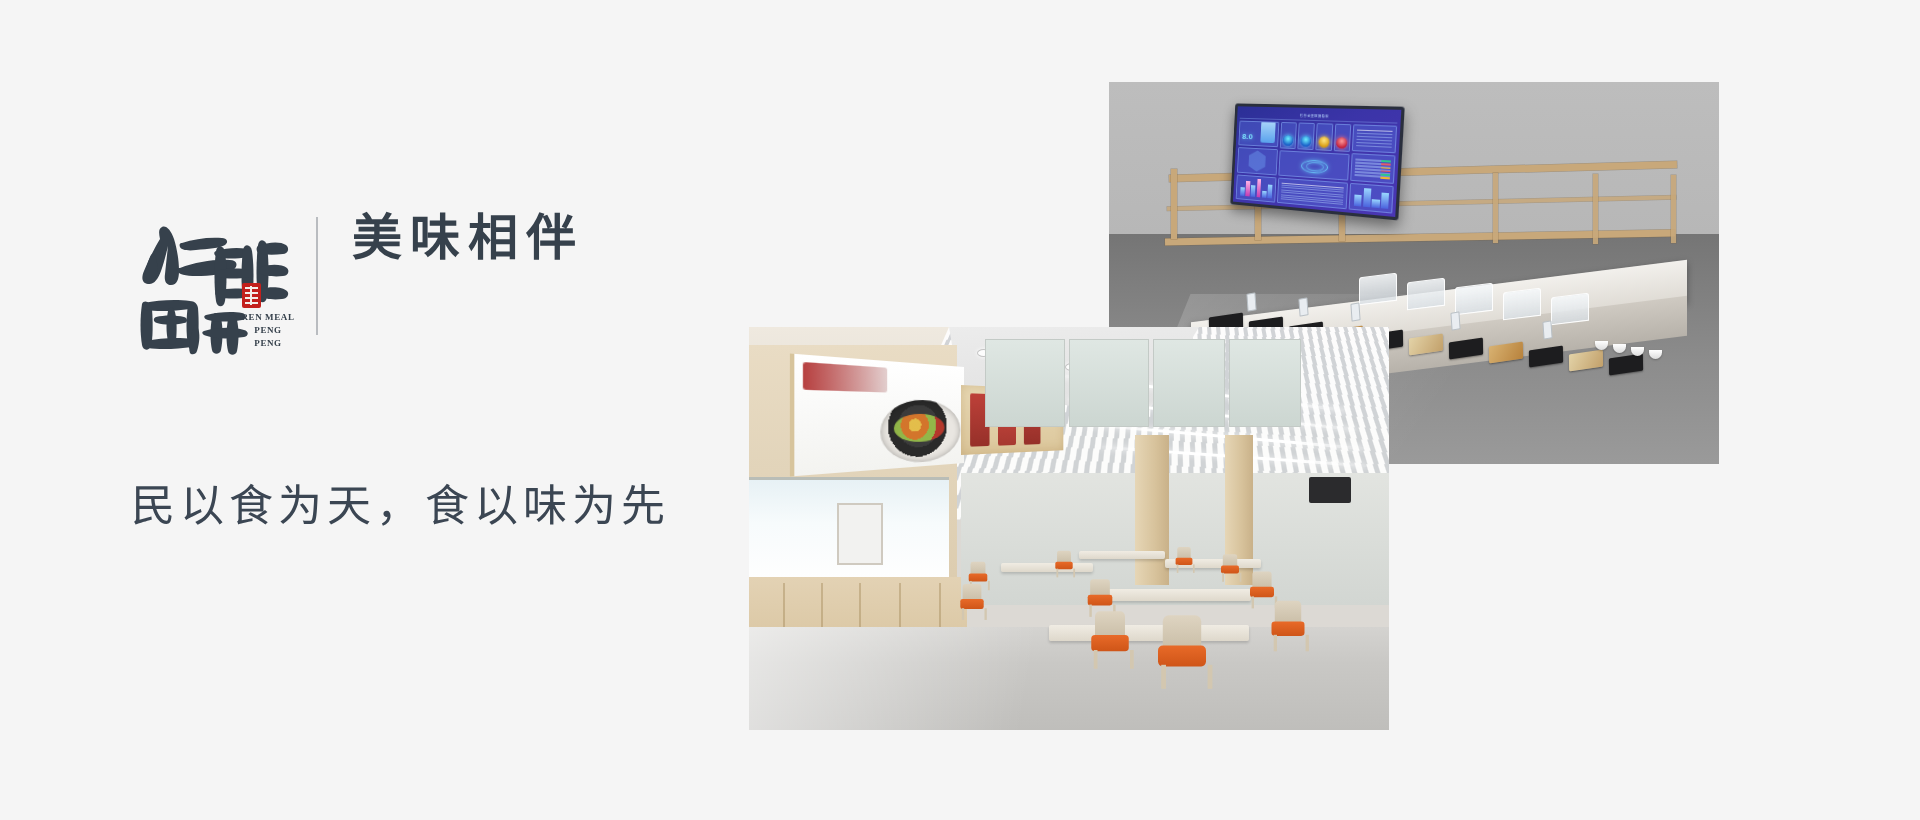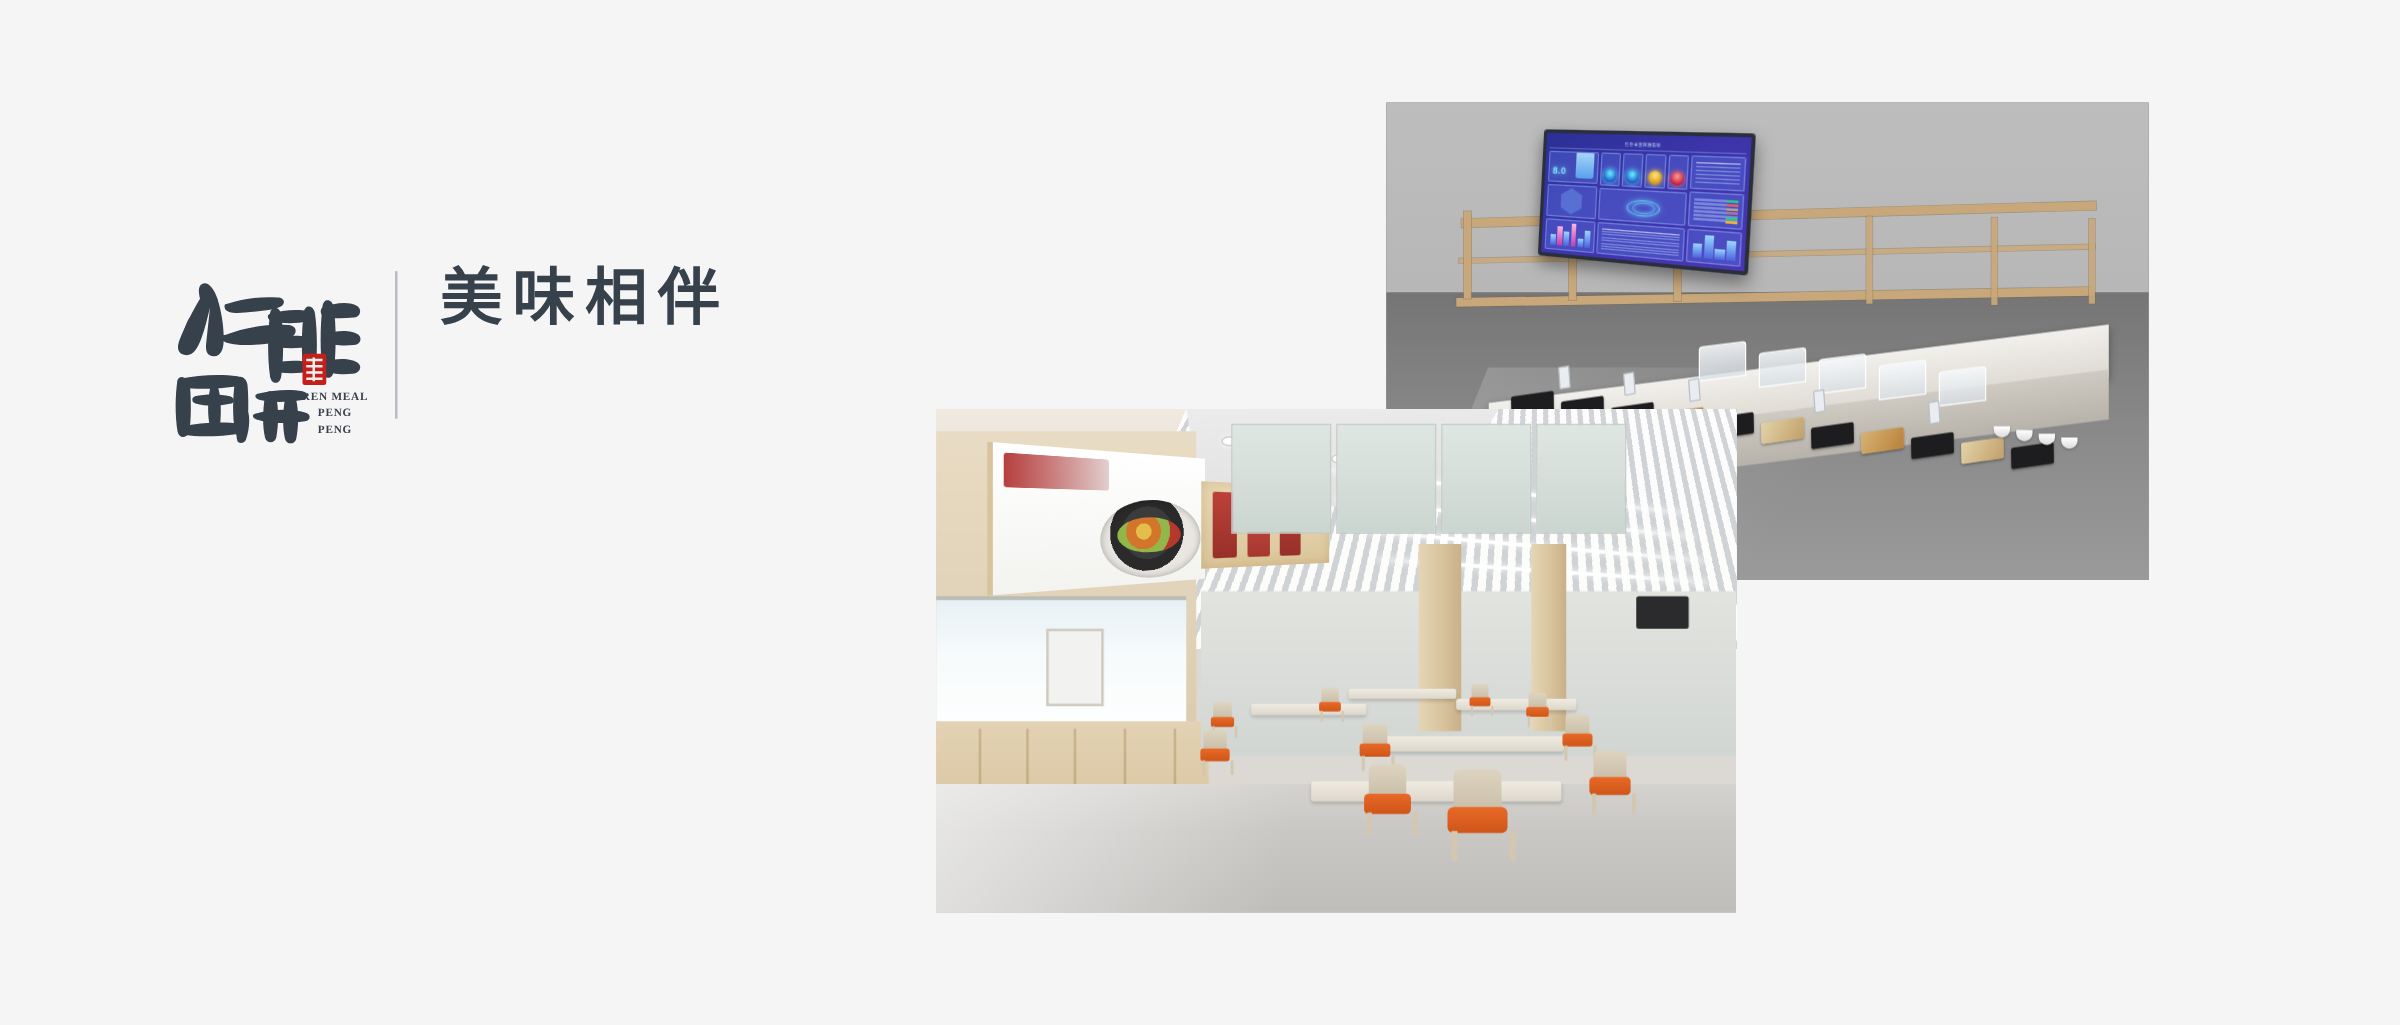--- a/index.html
+++ b/index.html
@@ -527,20 +527,21 @@
       </div>
     </div>
 
     <div class="divider"></div>
 
     <div class="headline-group">
       <div class="headline">美味相伴</div>
     </div>
   </div>
 
+  <div class="tagline">民以食为天，食以味为先</div>
 
   <div class="photo render-3d">
     <div class="r3-wall"></div>
     <div class="r3-floor"></div>
 
     <div class="pergola">
       <i class="pg-top"></i>
         <i class="pg-mid"></i>
         <i class="pg-bot"></i>
       <i class="pg-v1"></i>

